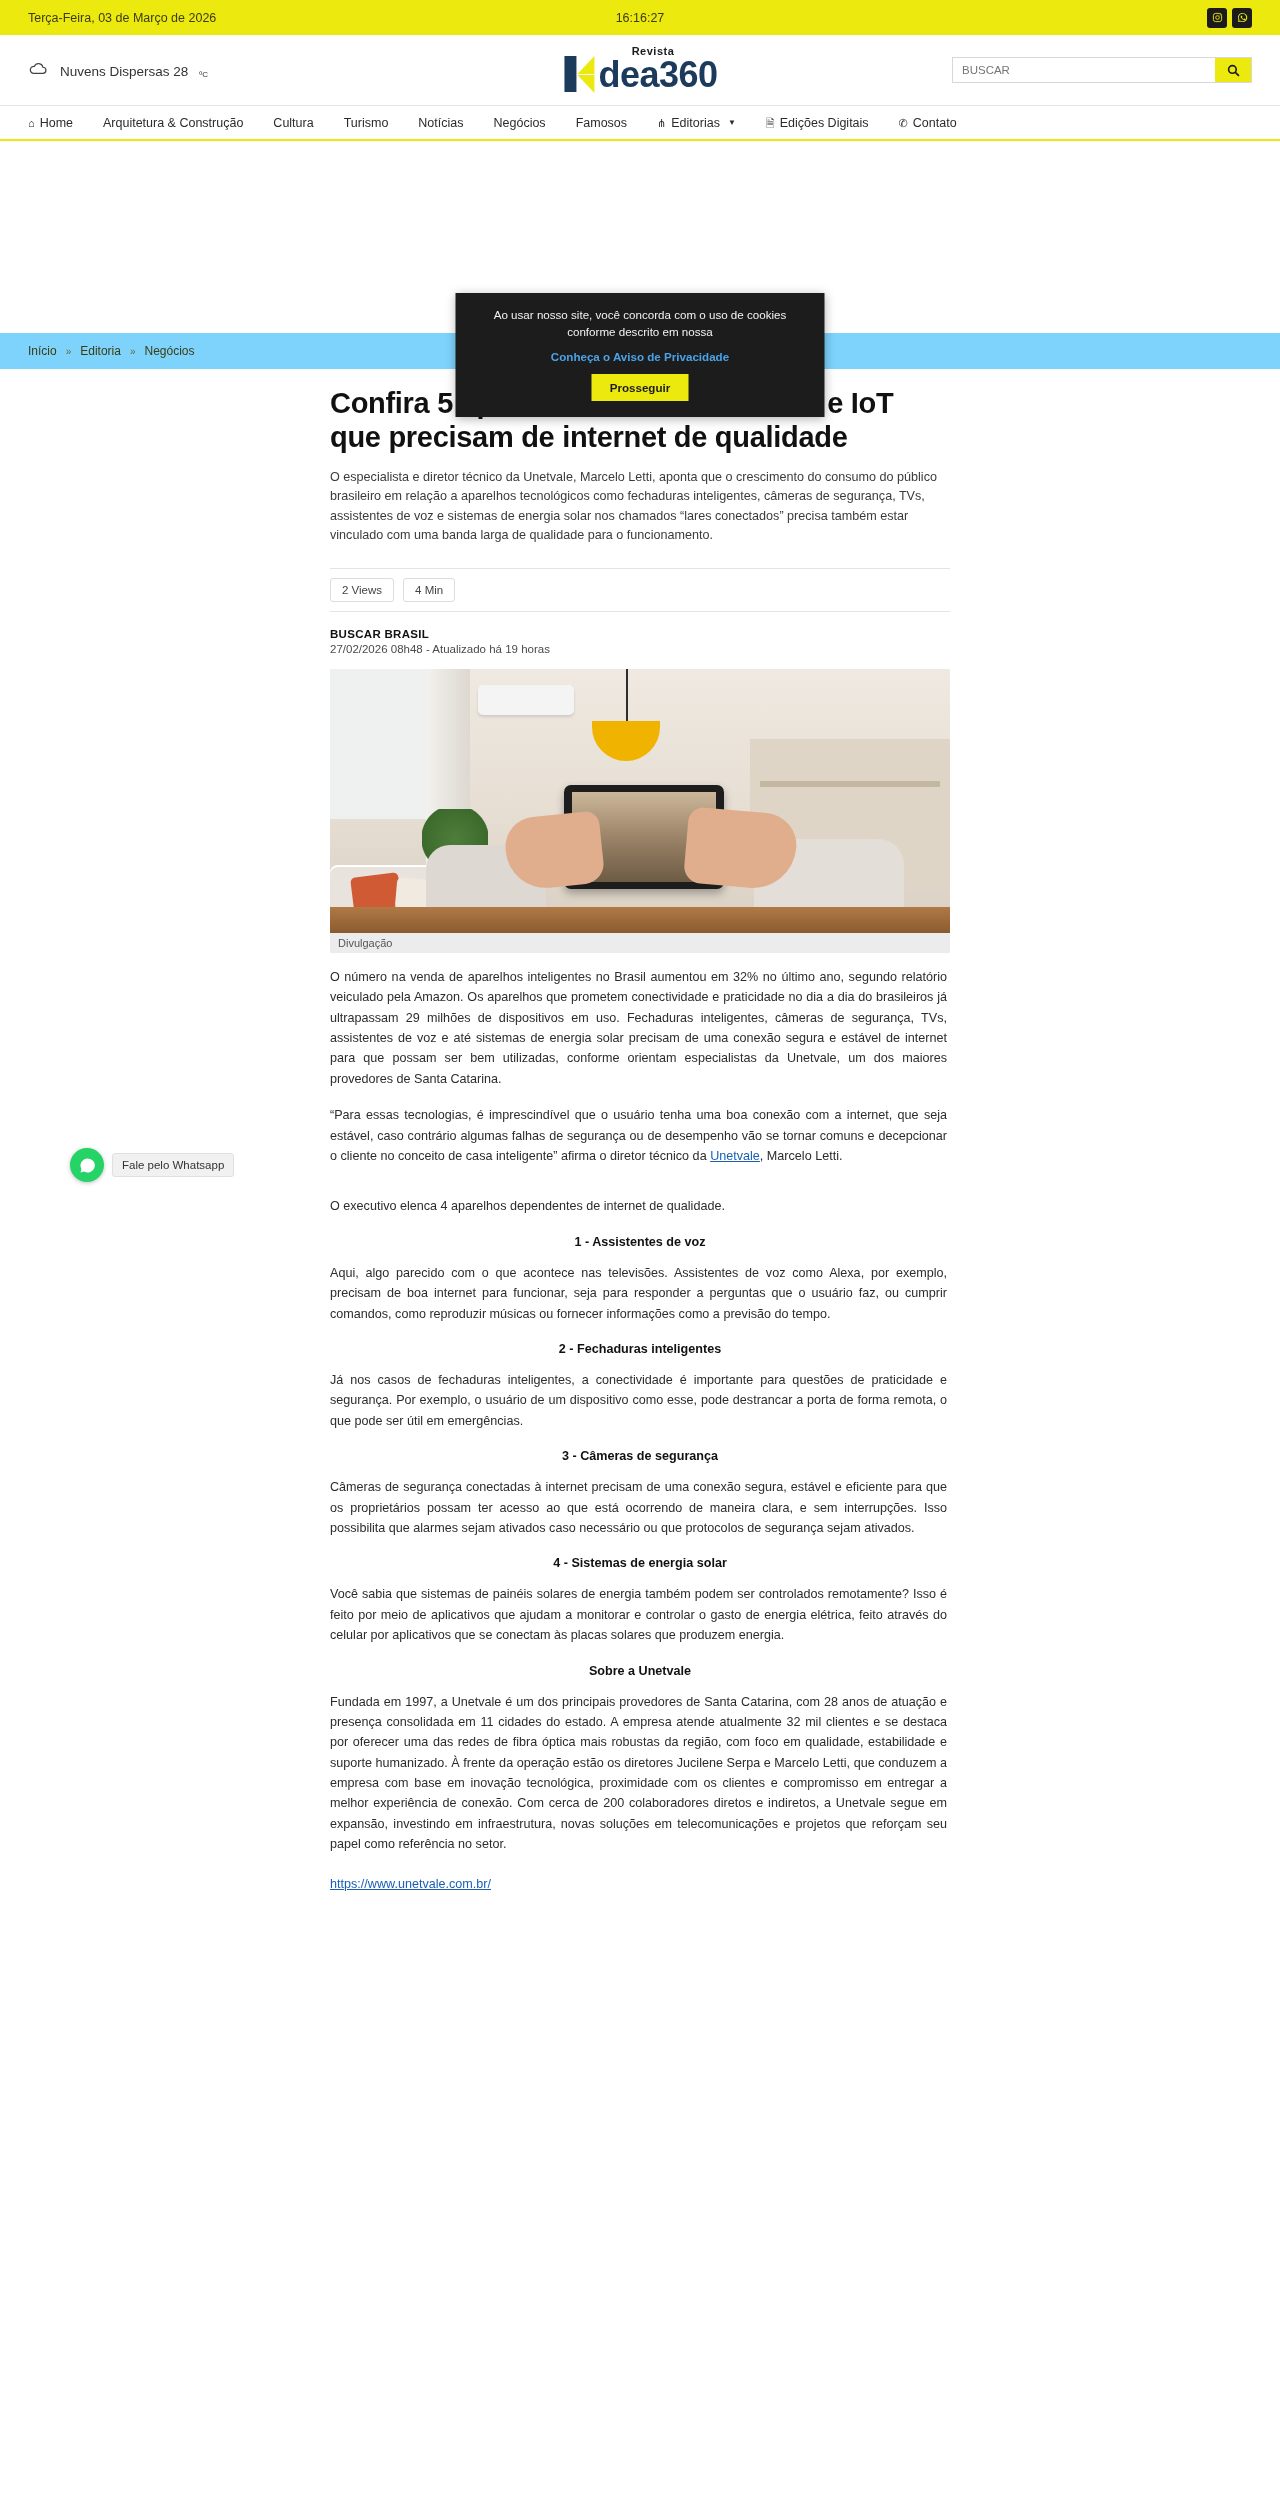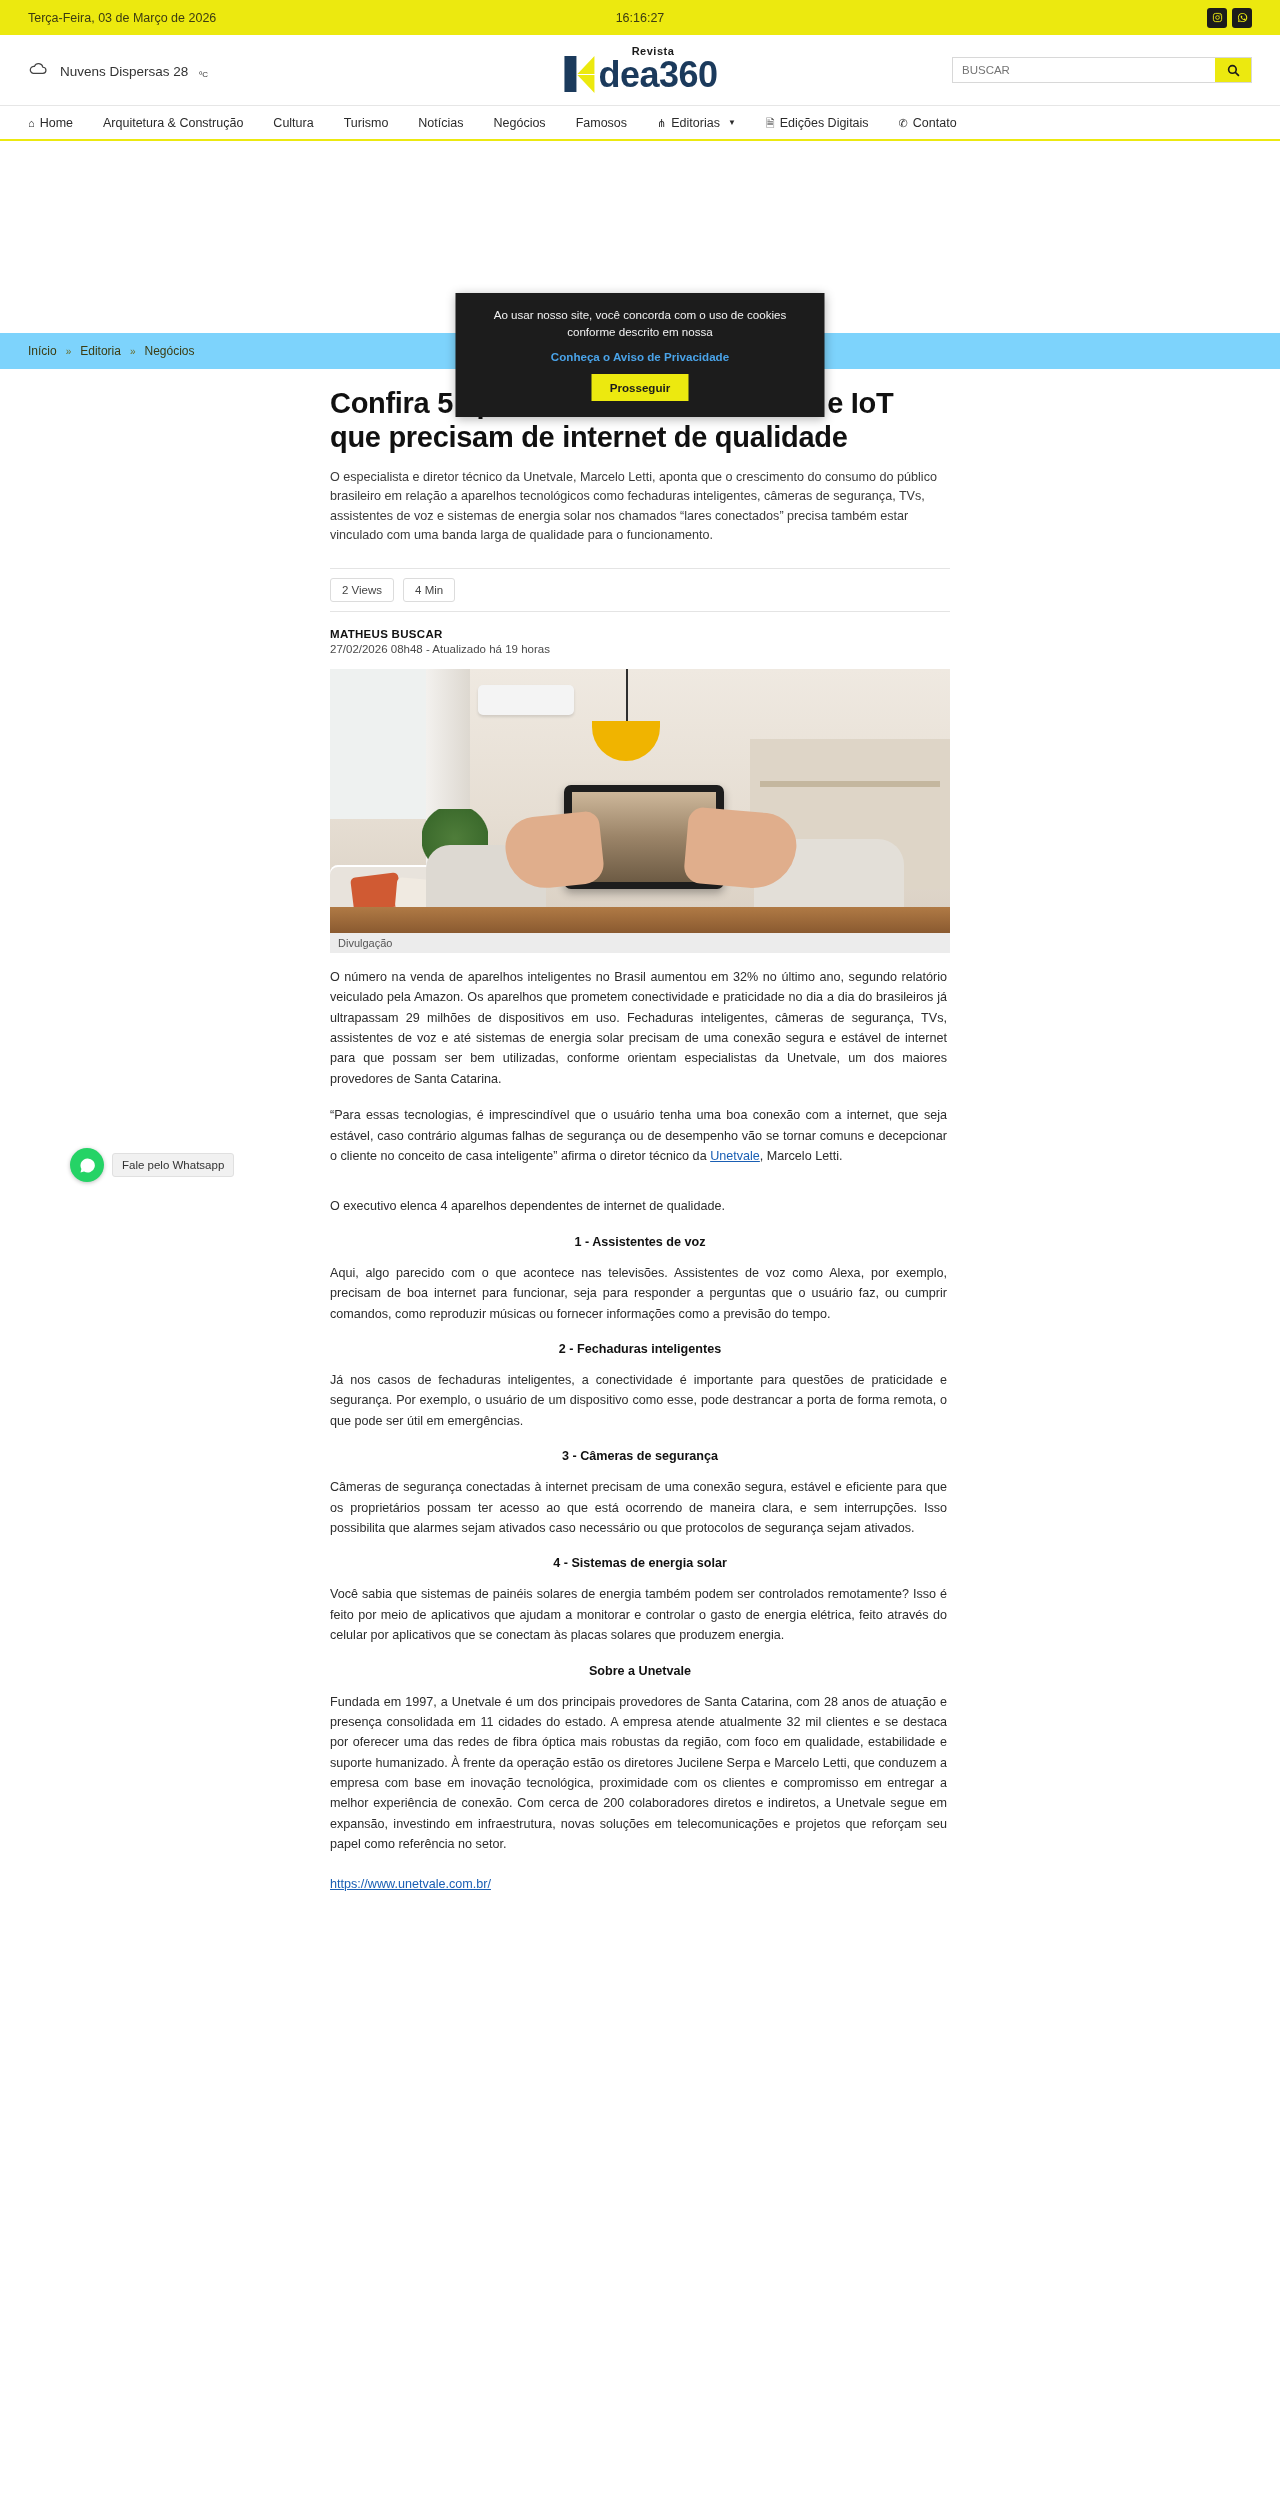--- a/index.html
+++ b/index.html
@@ -459,21 +459,21 @@
 
   <h1 class="title">Confira 5 aparelhos de Smart House e IoT que precisam de internet de qualidade</h1>
 
   <p class="subtitle">O especialista e diretor técnico da Unetvale, Marcelo Letti, aponta que o crescimento do consumo do público brasileiro em relação a aparelhos tecnológicos como fechaduras inteligentes, câmeras de segurança, TVs, assistentes de voz e sistemas de energia solar nos chamados “lares conectados” precisa também estar vinculado com uma banda larga de qualidade para o funcionamento.</p>
 
   <div class="meta-chips">
     <span class="chip">2 Views</span>
     <span class="chip">4 Min</span>
   </div>
 
-  <div class="author">MATHEUS BUSCAR</div>
+  <div class="author">BUSCAR BRASIL</div>
   <div class="pubdate">27/02/2026 08h48 - Atualizado há 19 horas</div>
 
   <figure>
     <div class="photo">
       <div class="ph-wall"></div>
       <div class="ph-window"></div>
       <div class="ph-curtain"></div>
       <div class="ph-shelf"></div>
       <div class="ph-shelf2"></div>
       <div class="ph-ac"></div>

